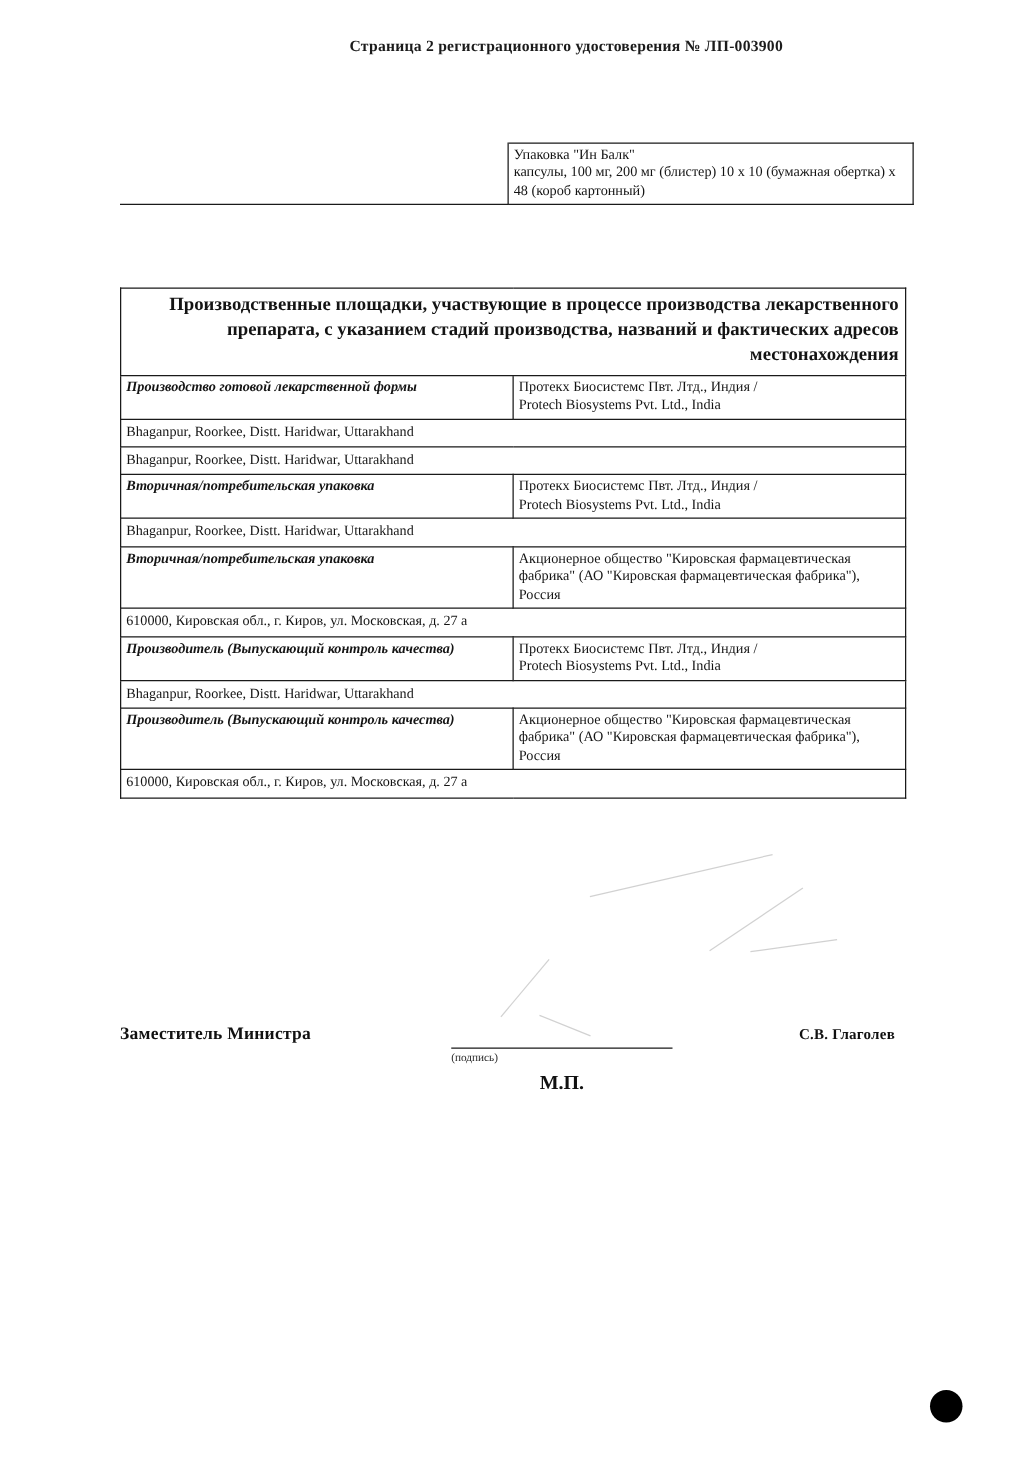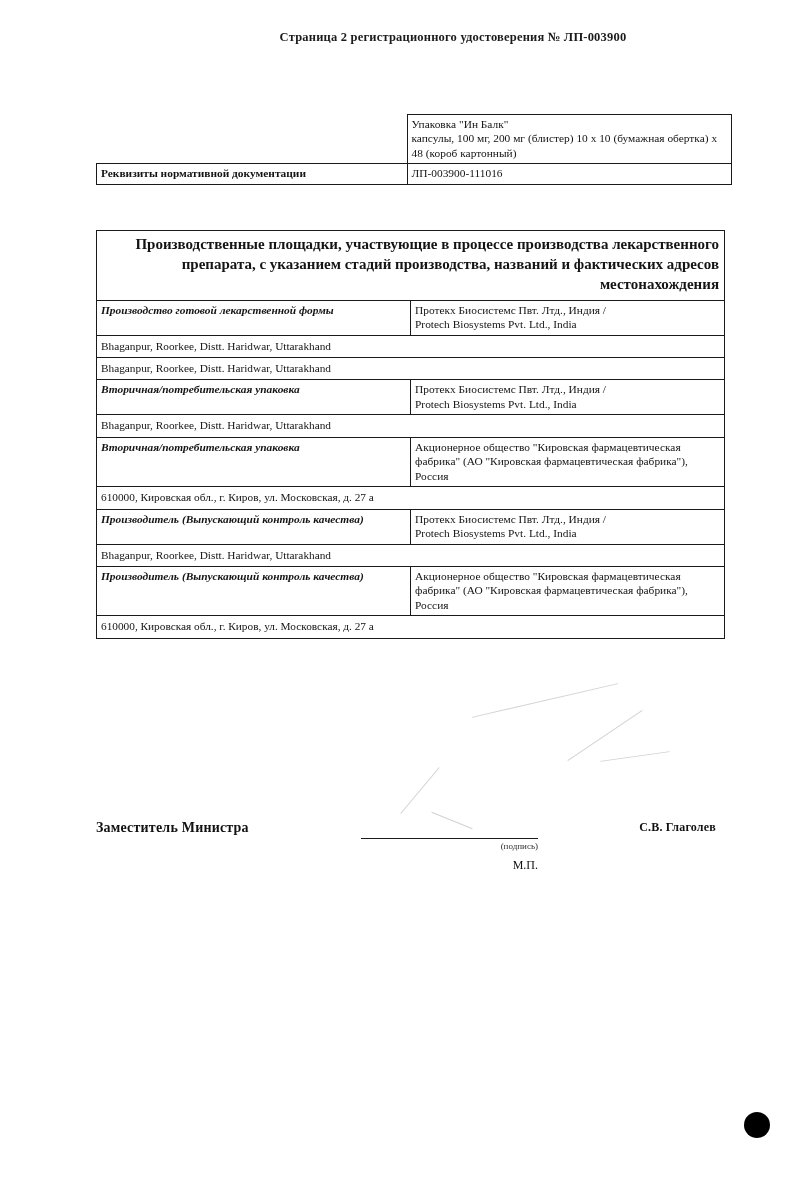--- a/index.html
+++ b/index.html
@@ -115,32 +115,32 @@
     top: 30px;
     width: 177px;
     height: 0;
     border-top: 1.6px solid #1a1a1a;
   }
   #sig-caption {
     position: absolute;
     left: 265px;
     top: 33px;
     width: 177px;
-    text-align: right;
+    text-align: left;
     font-size: 9px;
     color: #2a2a2a;
   }
   #sig-seal {
     position: absolute;
     left: 265px;
     top: 50px;
     width: 177px;
-    text-align: right;
-    font-size: 12px;
-    font-weight: 400;
+    text-align: center;
+    font-size: 16px;
+    font-weight: 700;
   }
   #sig-name {
     position: absolute;
     right: 0;
     top: 12px;
     font-size: 12px;
     font-weight: 700;
     letter-spacing: 0.2px;
   }
 
@@ -178,24 +178,20 @@
   <div class="doc-header">Страница 2 регистрационного удостоверения № ЛП-003900</div>
 
   <table class="tbl" id="table-top">
     <tbody>
       <tr>
         <td class="c-left" style="border-top:none;border-left:none;"></td>
         <td class="c-right">
           <div>Упаковка "Ин Балк"</div>
           <div>капсулы, 100 мг, 200 мг (блистер) 10 x 10 (бумажная обертка) x 48 (короб картонный)</div>
         </td>
-      </tr>
-      <tr>
-        <td class="c-left bold">Реквизиты нормативной документации</td>
-        <td class="c-right">ЛП-003900-111016</td>
       </tr>
     </tbody>
   </table>
 
   <table class="tbl" id="table-sites">
     <tbody>
       <tr>
         <td class="c-span head" colspan="2">Производственные площадки, участвующие в процессе производства лекарственного препарата, с указанием стадий производства, названий и фактических адресов местонахождения</td>
       </tr>
 

